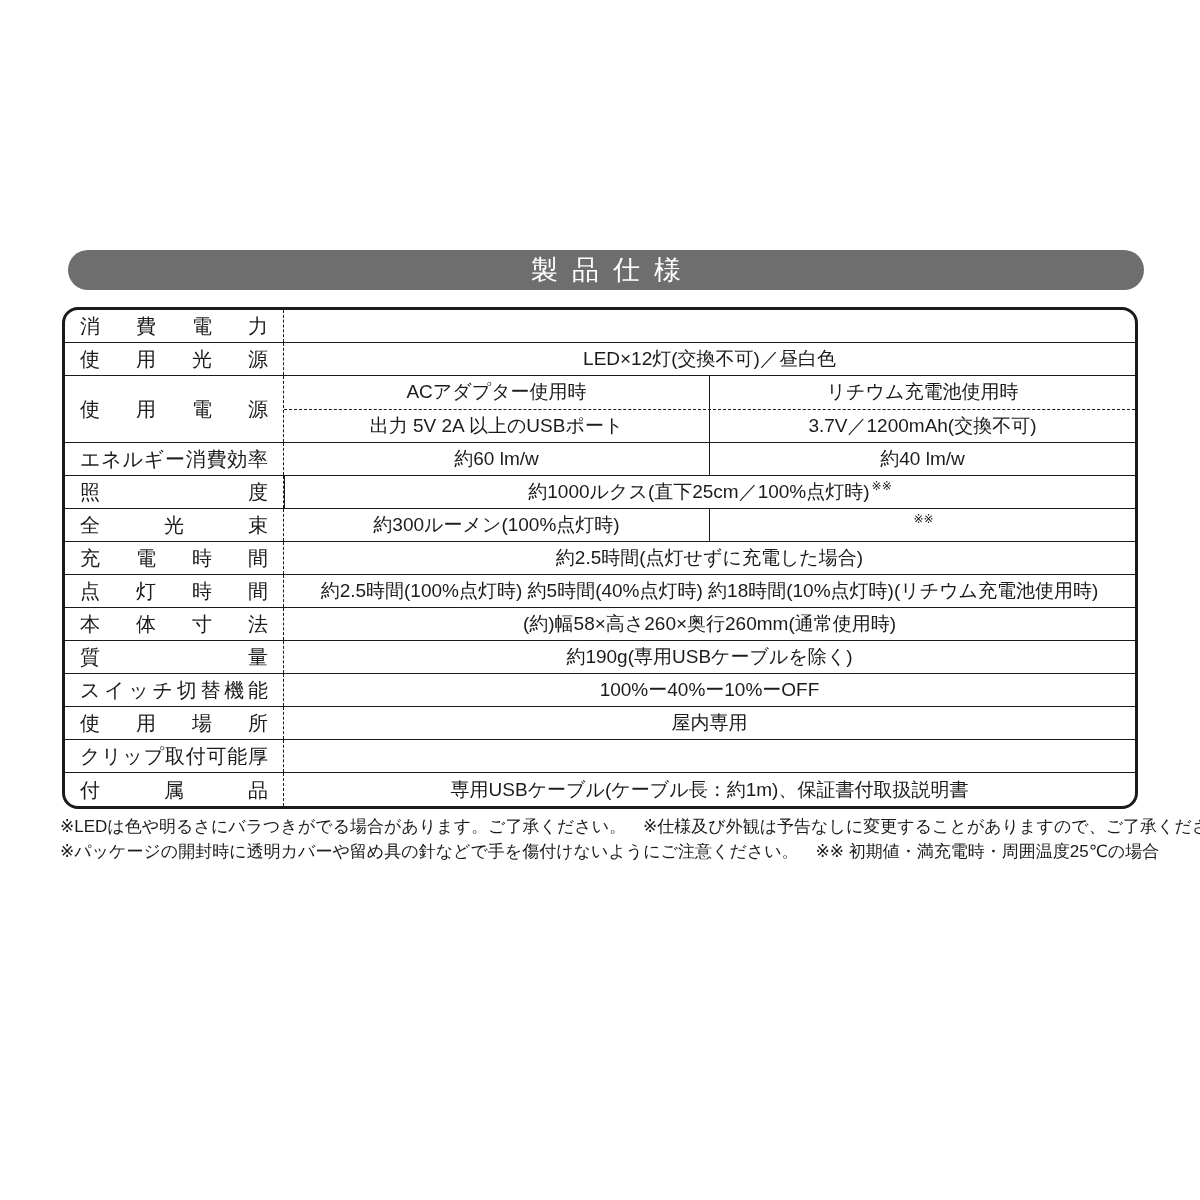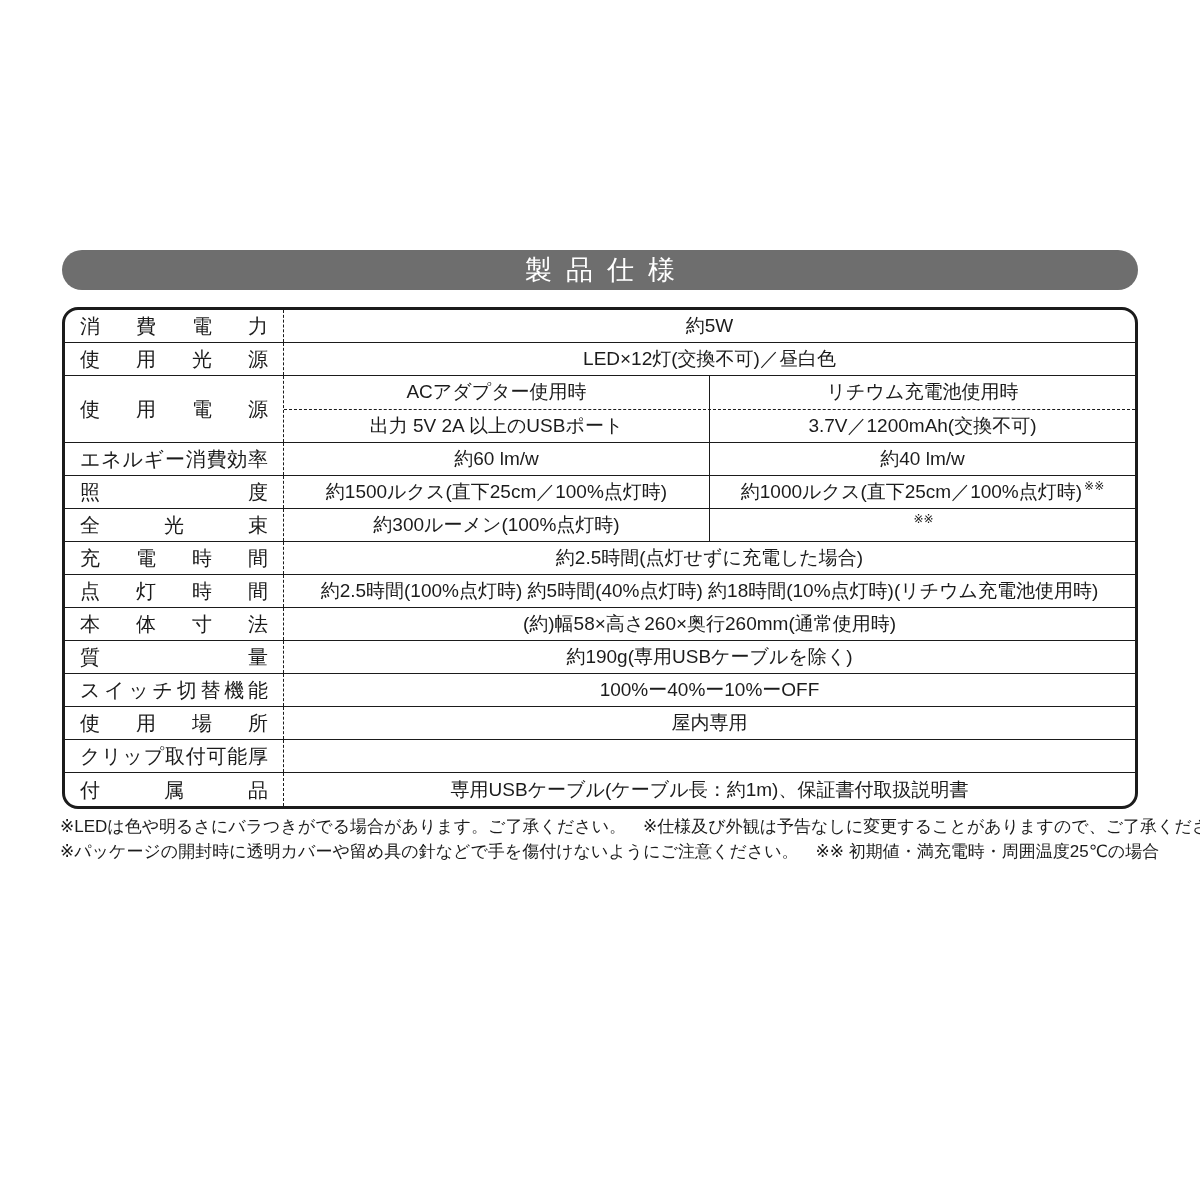--- a/index.html
+++ b/index.html
@@ -3,21 +3,21 @@
 <meta charset="utf-8">
 <style>
   * { margin:0; padding:0; box-sizing:border-box; }
   html,body { width:1200px; height:1200px; background:#ffffff; overflow:hidden; }
   body { font-family:"Liberation Sans","DejaVu Sans",sans-serif; color:#1b1b1b; }
 
   .stage { position:relative; width:1200px; height:1200px; background:#ffffff; }
 
   
   .titlebar {
-    position:absolute; left:62px; top:250px; width:1076px; height:40px;
+    position:absolute; left:68px; top:250px; width:1076px; height:40px;
     background:#6e6e6e; border-radius:20px;
     display:flex; align-items:center; justify-content:center;
   }
   .titlebar .title {
     color:#ffffff; font-size:27px; font-weight:500;
     letter-spacing:14px; padding-left:14px; white-space:nowrap;
   }
 
   
   .spec-table {
@@ -61,25 +61,20 @@
     <div class="title" style="color: rgb(255, 255, 255);">製品仕様</div>
   </div>
 
   <div class="spec-table">
       <div class="trow">
         <div class="cell label">
           <span class="lch">消</span>
           <span class="lch">費</span>
           <span class="lch">電</span>
           <span class="lch">力</span>
-        </div>
-        <div class="valwrap">
-          <div class="vcell">
-            <span class="vtext">約5W</span>
-          </div>
         </div>
       </div>
       <div class="trow">
         <div class="cell label">
           <span class="lch">使</span>
           <span class="lch">用</span>
           <span class="lch">光</span>
           <span class="lch">源</span>
         </div>
         <div class="valwrap">
@@ -134,23 +129,20 @@
             <span class="vtext">約40 lm/w</span>
           </div>
         </div>
       </div>
       <div class="trow">
         <div class="cell label">
           <span class="lch">照</span>
           <span class="lch">度</span>
         </div>
         <div class="valwrap">
-          <div class="vcell">
-            <span class="vtext">約1500ルクス(直下25cm／100%点灯時)</span>
-          </div>
           <div class="vcell v2">
             <span class="vtext">約1000ルクス(直下25cm／100%点灯時)</span>
             <span class="sup">※※</span>
           </div>
         </div>
       </div>
       <div class="trow">
         <div class="cell label">
           <span class="lch">全</span>
           <span class="lch">光</span>

